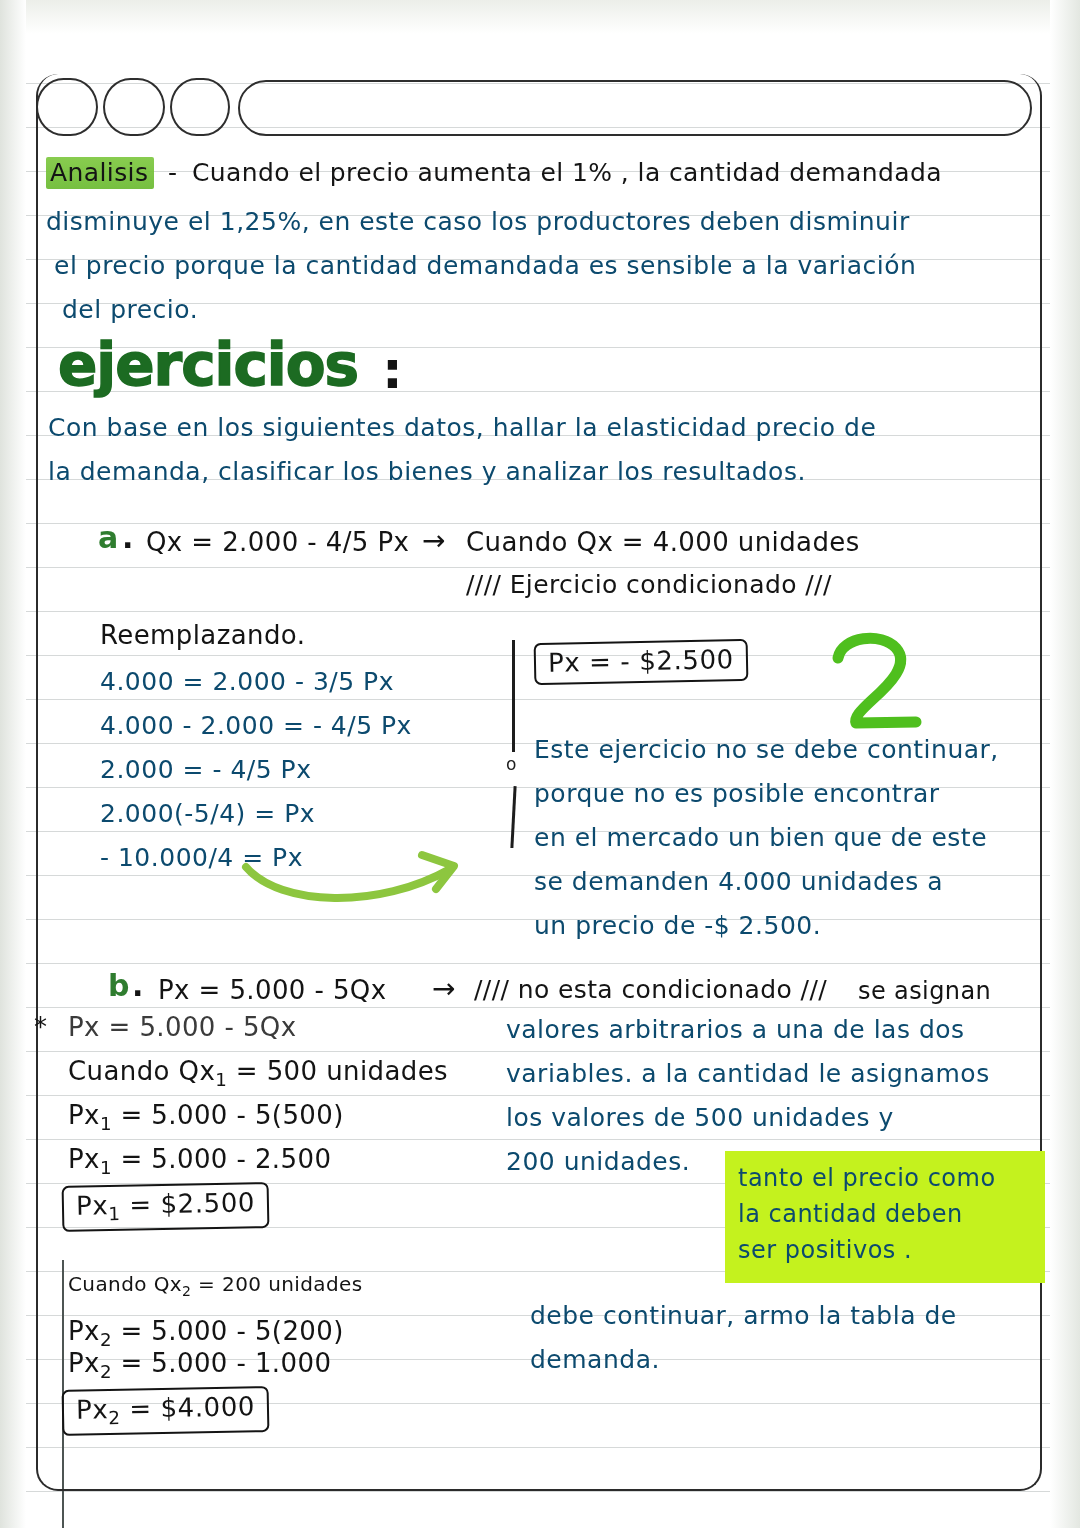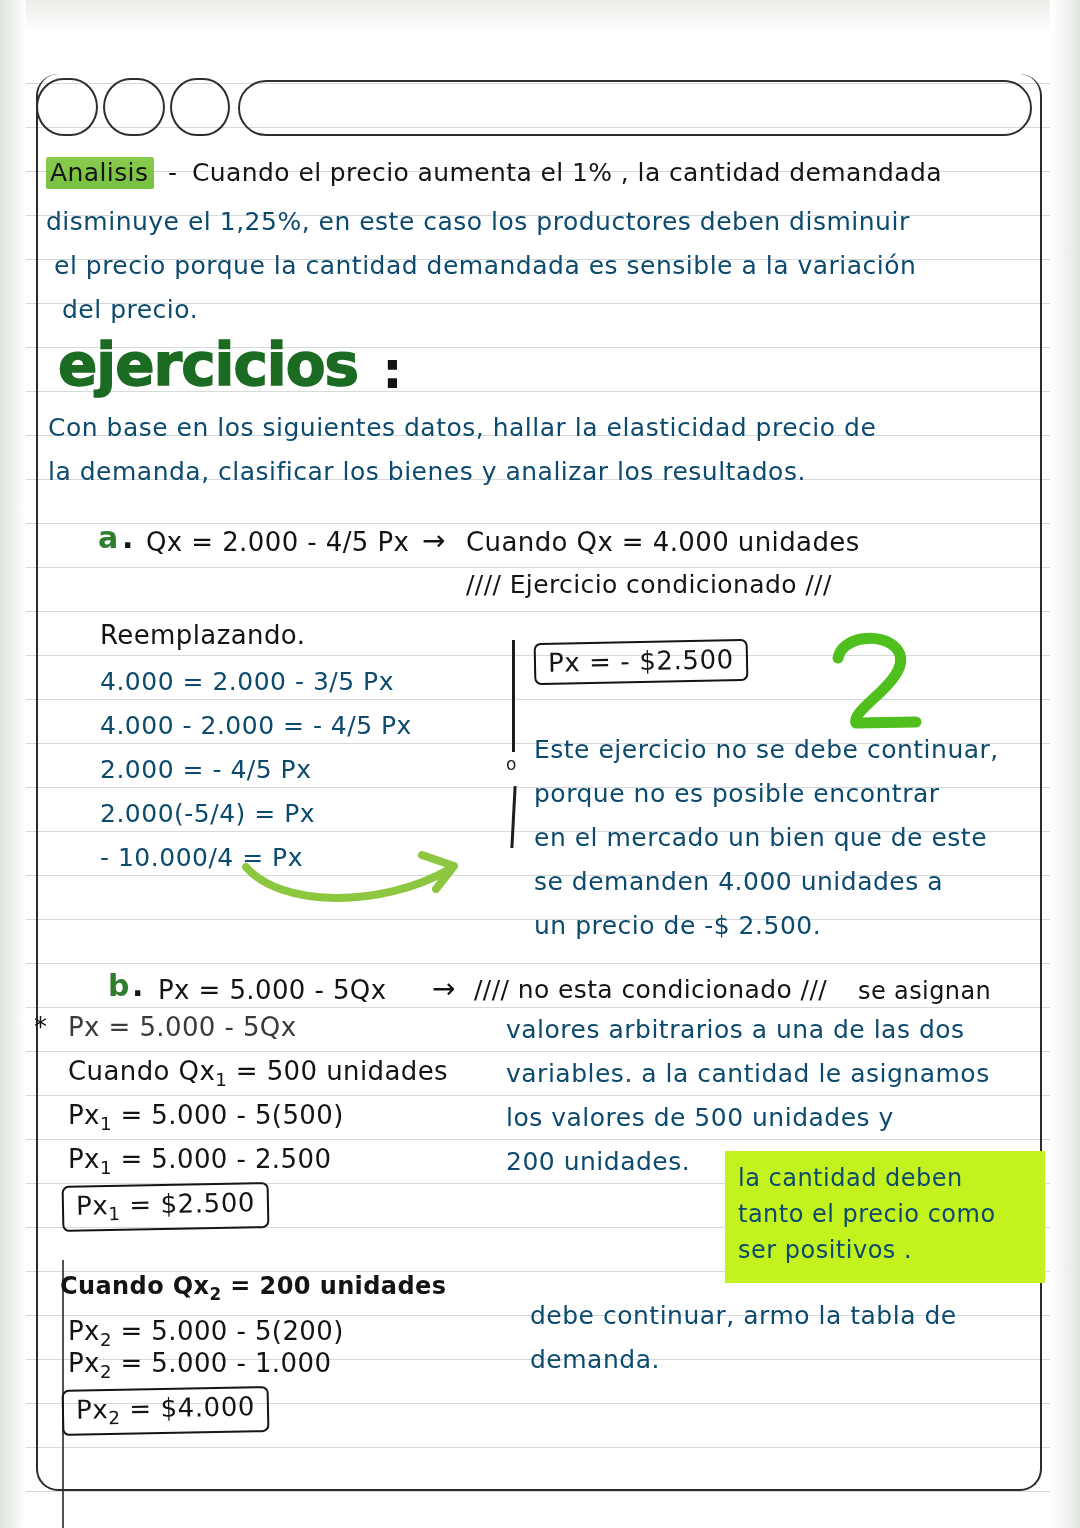--- a/index.html
+++ b/index.html
@@ -250,35 +250,35 @@
   <div class="hw" style="left:858px; top:977px; font-size:24px;text-align:right;">se asignan</div>
 
   <div class="hw" style="left:34px; top:1012px; font-size:26px;">*</div>
   <div class="hw" style="left:68px; top:1012px; font-size:26px; color:#3b3b3b;">Px = 5.000 - 5Qx</div>
 
   <div class="hw" style="left:68px; top:1056px; font-size:26px;text-align:center;">Cuando Qx<sub>1</sub> = 500 unidades</div>
   <div class="hw" style="left:68px; top:1100px; font-size:26px;">Px<sub>1</sub> = 5.000 - 5(500)</div>
   <div class="hw" style="left:68px; top:1144px; font-size:26px;">Px<sub>1</sub> = 5.000 - 2.500</div>
   <div class="boxed skew" style="left:62px; top:1184px;">Px<sub>1</sub> = $2.500</div>
 
-  <div class="hw" style="left:60px; top:1272px; font-size:24px;font-weight:bold;">Cuando Qx<sub>2</sub> = 200 unidades</div>
+  <div class="hw" style="left:68px; top:1272px; font-size:20px;">Cuando Qx<sub>2</sub> = 200 unidades</div>
   <div class="hw" style="left:68px; top:1316px; font-size:26px;">Px<sub>2</sub> = 5.000 - 5(200)</div>
   <div class="hw" style="left:68px; top:1348px; font-size:26px;">Px<sub>2</sub> = 5.000 - 1.000</div>
   <div class="boxed skew" style="left:62px; top:1388px;">Px<sub>2</sub> = $4.000</div>
 
   <div class="hw-blk" style="left:506px; top:1008px;">
     <div class="hw-line">valores arbitrarios a una de las dos</div>
     <div class="hw-line">variables. a la cantidad le asignamos</div>
     <div class="hw-line">los valores de 500 unidades y</div>
     <div class="hw-line">200 unidades.</div>
   </div>
 
   <div id="note-highlight" style="left:726px; top:1152px; width:296px; height:116px; padding:8px 10px 6px 12px;">
+    <div class="hw-line">tanto el precio como</div>
     <div class="hw-line">la cantidad deben</div>
-    <div class="hw-line">tanto el precio como</div>
     <div class="hw-line">ser positivos .</div>
   </div>
 
   <div class="hw-blk" style="left:530px; top:1294px;">
     <div class="hw-line">debe continuar, armo la tabla de</div>
     <div class="hw-line">demanda.</div>
   </div>
 
 </div>
 

